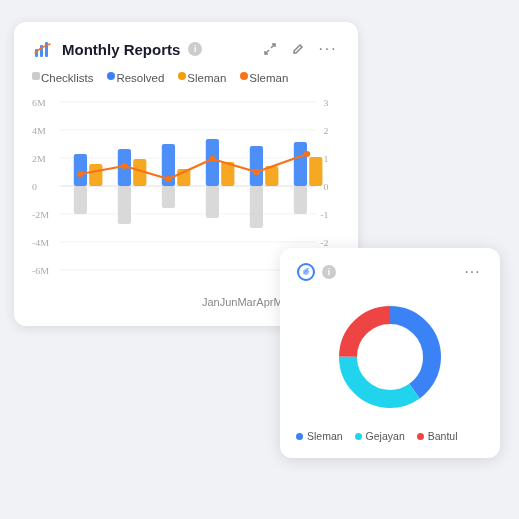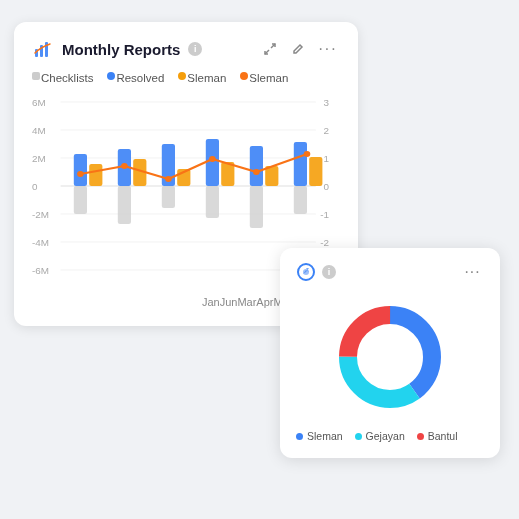--- a/index.html
+++ b/index.html
@@ -108,20 +108,21 @@
       width: 8px;
       height: 8px;
       border-radius: 2px;
     }
 
     
     .chart-area {
       position: relative;
       height: 190px;
       width: 100%;
+      font-family: Liberation Serif, serif;
     }
 
     .chart-svg {
       width: 100%;
       height: 100%;
     }
 
     
     .x-labels {
       display: flex;

